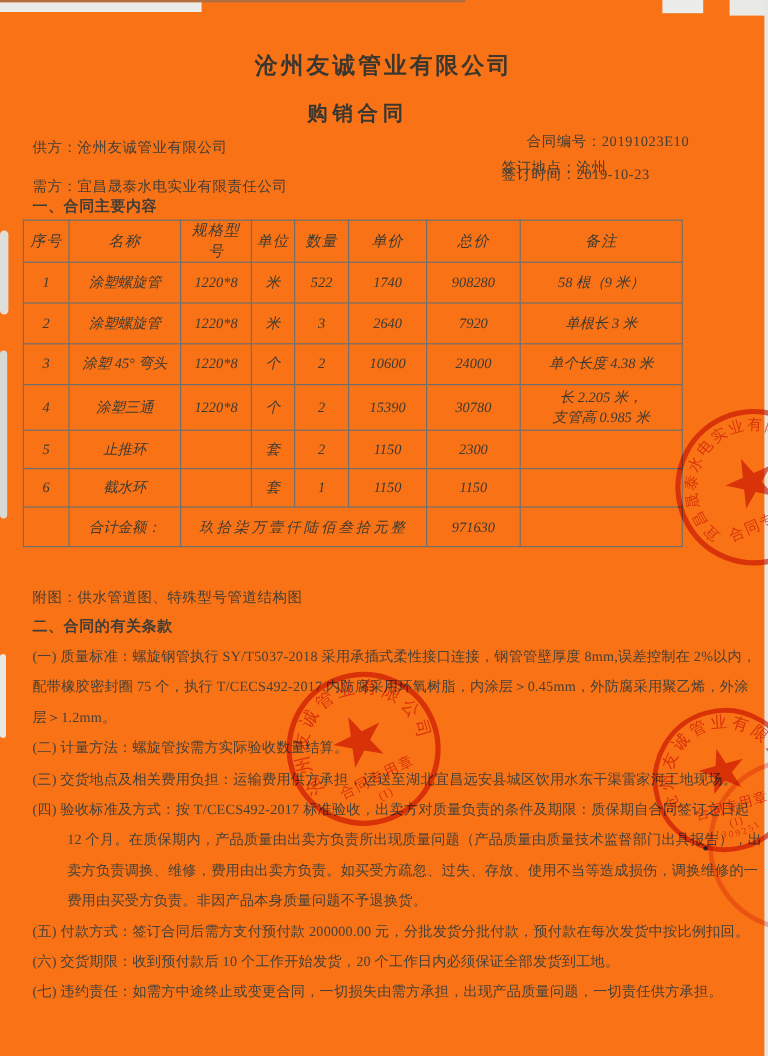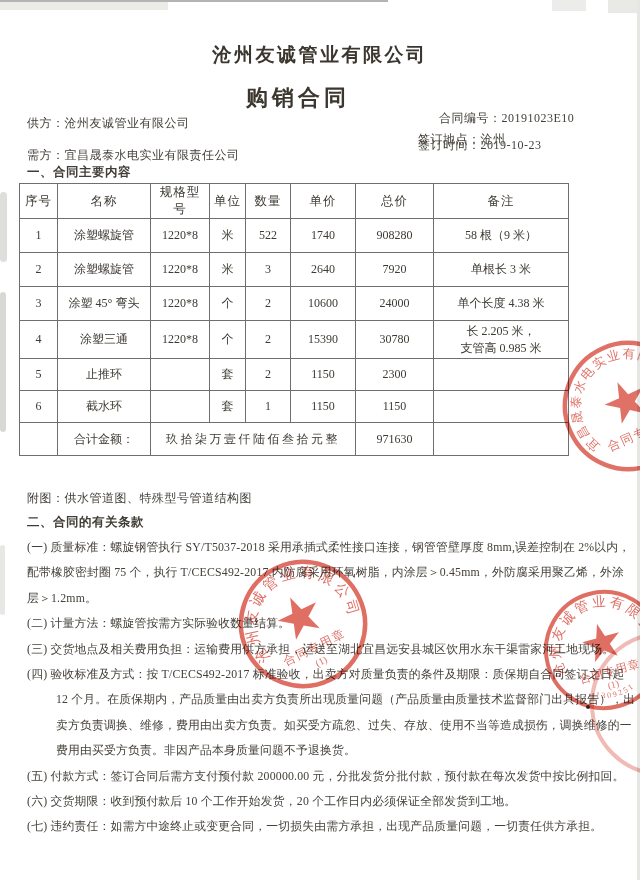--- a/index.html
+++ b/index.html
@@ -1,57 +1,57 @@
 <!DOCTYPE html>
 <html><head>
 <meta charset="utf-8">
 <style>
   html,body{margin:0;padding:0;background:#9a9a9a;}
   .page{
     position:relative;width:640px;height:880px;margin:0 auto;
-    background:#ffffff;overflow:hidden;
+    background:#f97316;overflow:hidden;
     font-family:"Liberation Serif","DejaVu Serif",serif;
     color:#423e37;
   }
   .abs{position:absolute;}
   
   .art{position:absolute;}
   .art-topline{left:0;top:0;width:388px;height:2px;background:#6a6a6a;opacity:.5;}
   .art-topfade{left:0;top:2px;width:168px;height:8px;background:#ebebe8;}
   .art-tr1{left:552px;top:0;width:34px;height:11px;background:#ececea;}
   .art-tr2{left:608px;top:0;width:32px;height:13px;background:#e9e9e6;}
   .art-left1{left:0;top:192px;width:7px;height:70px;background:#dededb;border-radius:4px;}
   .art-left2{left:0;top:292px;width:6px;height:140px;background:#d8d8d5;border-radius:4px;}
   .art-left3{left:0;top:545px;width:5px;height:70px;background:#e7e7e4;border-radius:4px;}
   .art-right{right:0;top:0;width:3px;height:880px;background:#e6e6e3;}
   .ink-dot{left:586px;top:705px;width:4px;height:4px;background:#3a3a3a;border-radius:50%;}
 
   .company-title{top:42px;left:0;width:100%;text-align:center;font-size:19px;
     font-weight:600;letter-spacing:2.5px;color:#3b372f;}
-  .doc-title{top:83px;left:0;right:44px;text-align:center;font-size:22px;
+  .doc-title{top:83px;left:0;right:44px;text-align:center;font-size:17px;
     font-weight:600;letter-spacing:4px;color:#3b372f;}
   .info{font-size:12px;letter-spacing:.5px;}
   .supplier-line{left:27px;top:115px;}
   .buyer-line{left:27px;top:147px;}
   .meta-no{left:418px;top:110px;margin-left:21px;}
   .meta-place{left:418px;top:131px;}
   .meta-date{left:418px;top:137px;}
   .sec-heading{font-size:12.5px;font-weight:600;letter-spacing:.5px;}
   .sec1-heading{left:27px;top:164px;}
   .sec2-heading{left:27px;top:514px;}
   .attachment-line{left:27px;top:490px;font-size:12px;letter-spacing:.5px;}
 
   table.items{position:absolute;left:19px;top:183px;width:549px;
     border-collapse:collapse;table-layout:fixed;}
   table.items th,table.items td{
     border:1px solid #6f6f6f;text-align:center;vertical-align:middle;
     font-weight:normal;font-size:12px;padding:0 3px;color:#3e3a33;
     white-space:pre-line;overflow:hidden;}
   table.items th{font-size:12.5px;letter-spacing:1px;}
-  table.items{border:1.5px solid #5e5e5e;}
+  table.items{border:1.5px solid #5e5e5e;font-style:italic;}
   tr.h34{height:34px;} tr.h38{height:38px;} tr.h32{height:32px;}
   tr.h33{height:33px;} tr.h31{height:31px;}
   td.words{letter-spacing:2.5px;}
   td.note-cell{text-align:left;font-size:11.8px;padding:4px 7px;letter-spacing:.3px;}
   td.remark{font-size:11.8px;line-height:1.35;}
 
   .terms{left:27px;top:535px;width:608px;}
   .term-line{height:25.4px;line-height:25.4px;font-size:11.8px;
     letter-spacing:.2px;white-space:nowrap;color:#45413a;}
   .term-line.indent{padding-left:29px;}

